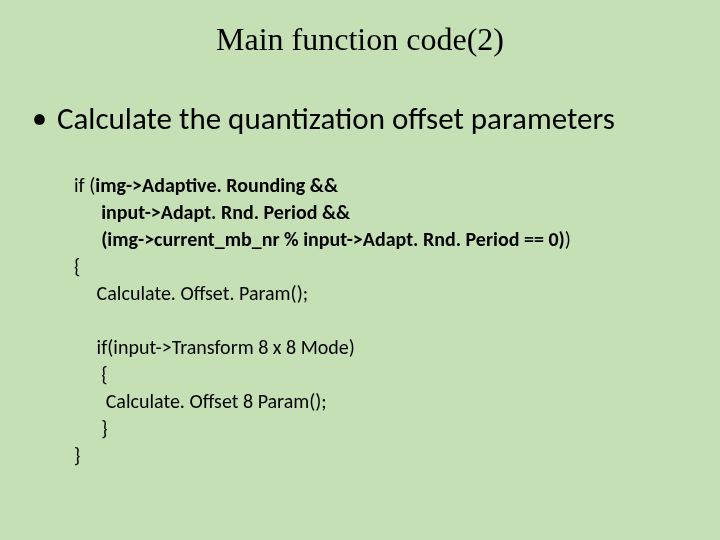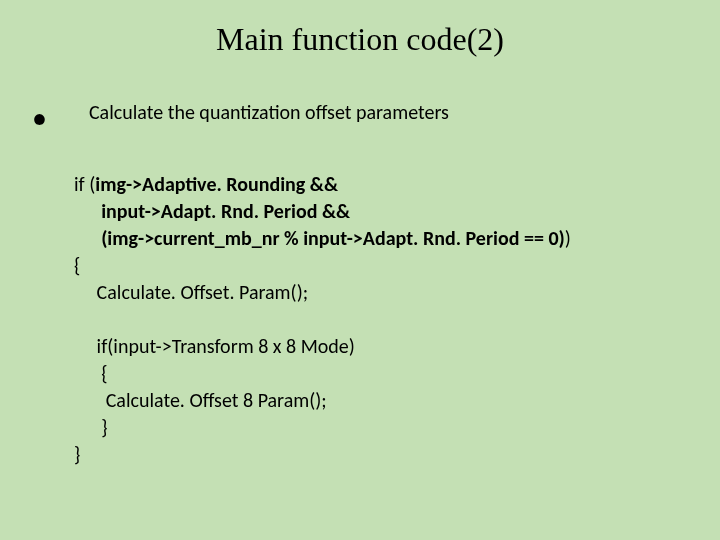--- a/index.html
+++ b/index.html
@@ -40,23 +40,22 @@
     align-items: flex-start;
     gap: 10px;
     margin-bottom: 8px;
   }
   .bullet-dot {
     font-size: 30px;
     line-height: 1.2;
     padding-left: 2px;
   }
   .bullet-text {
-    font-size: 20px;
+    font-size: 31px;
     line-height: 1.2;
-    margin-left: 32px;
   }
   .code {
     font-size: 20px;
     line-height: 1.35;
     margin-left: 44px;
     white-space: pre;
   }
   .bold { font-weight: 700; }
 </style>
 </head>

